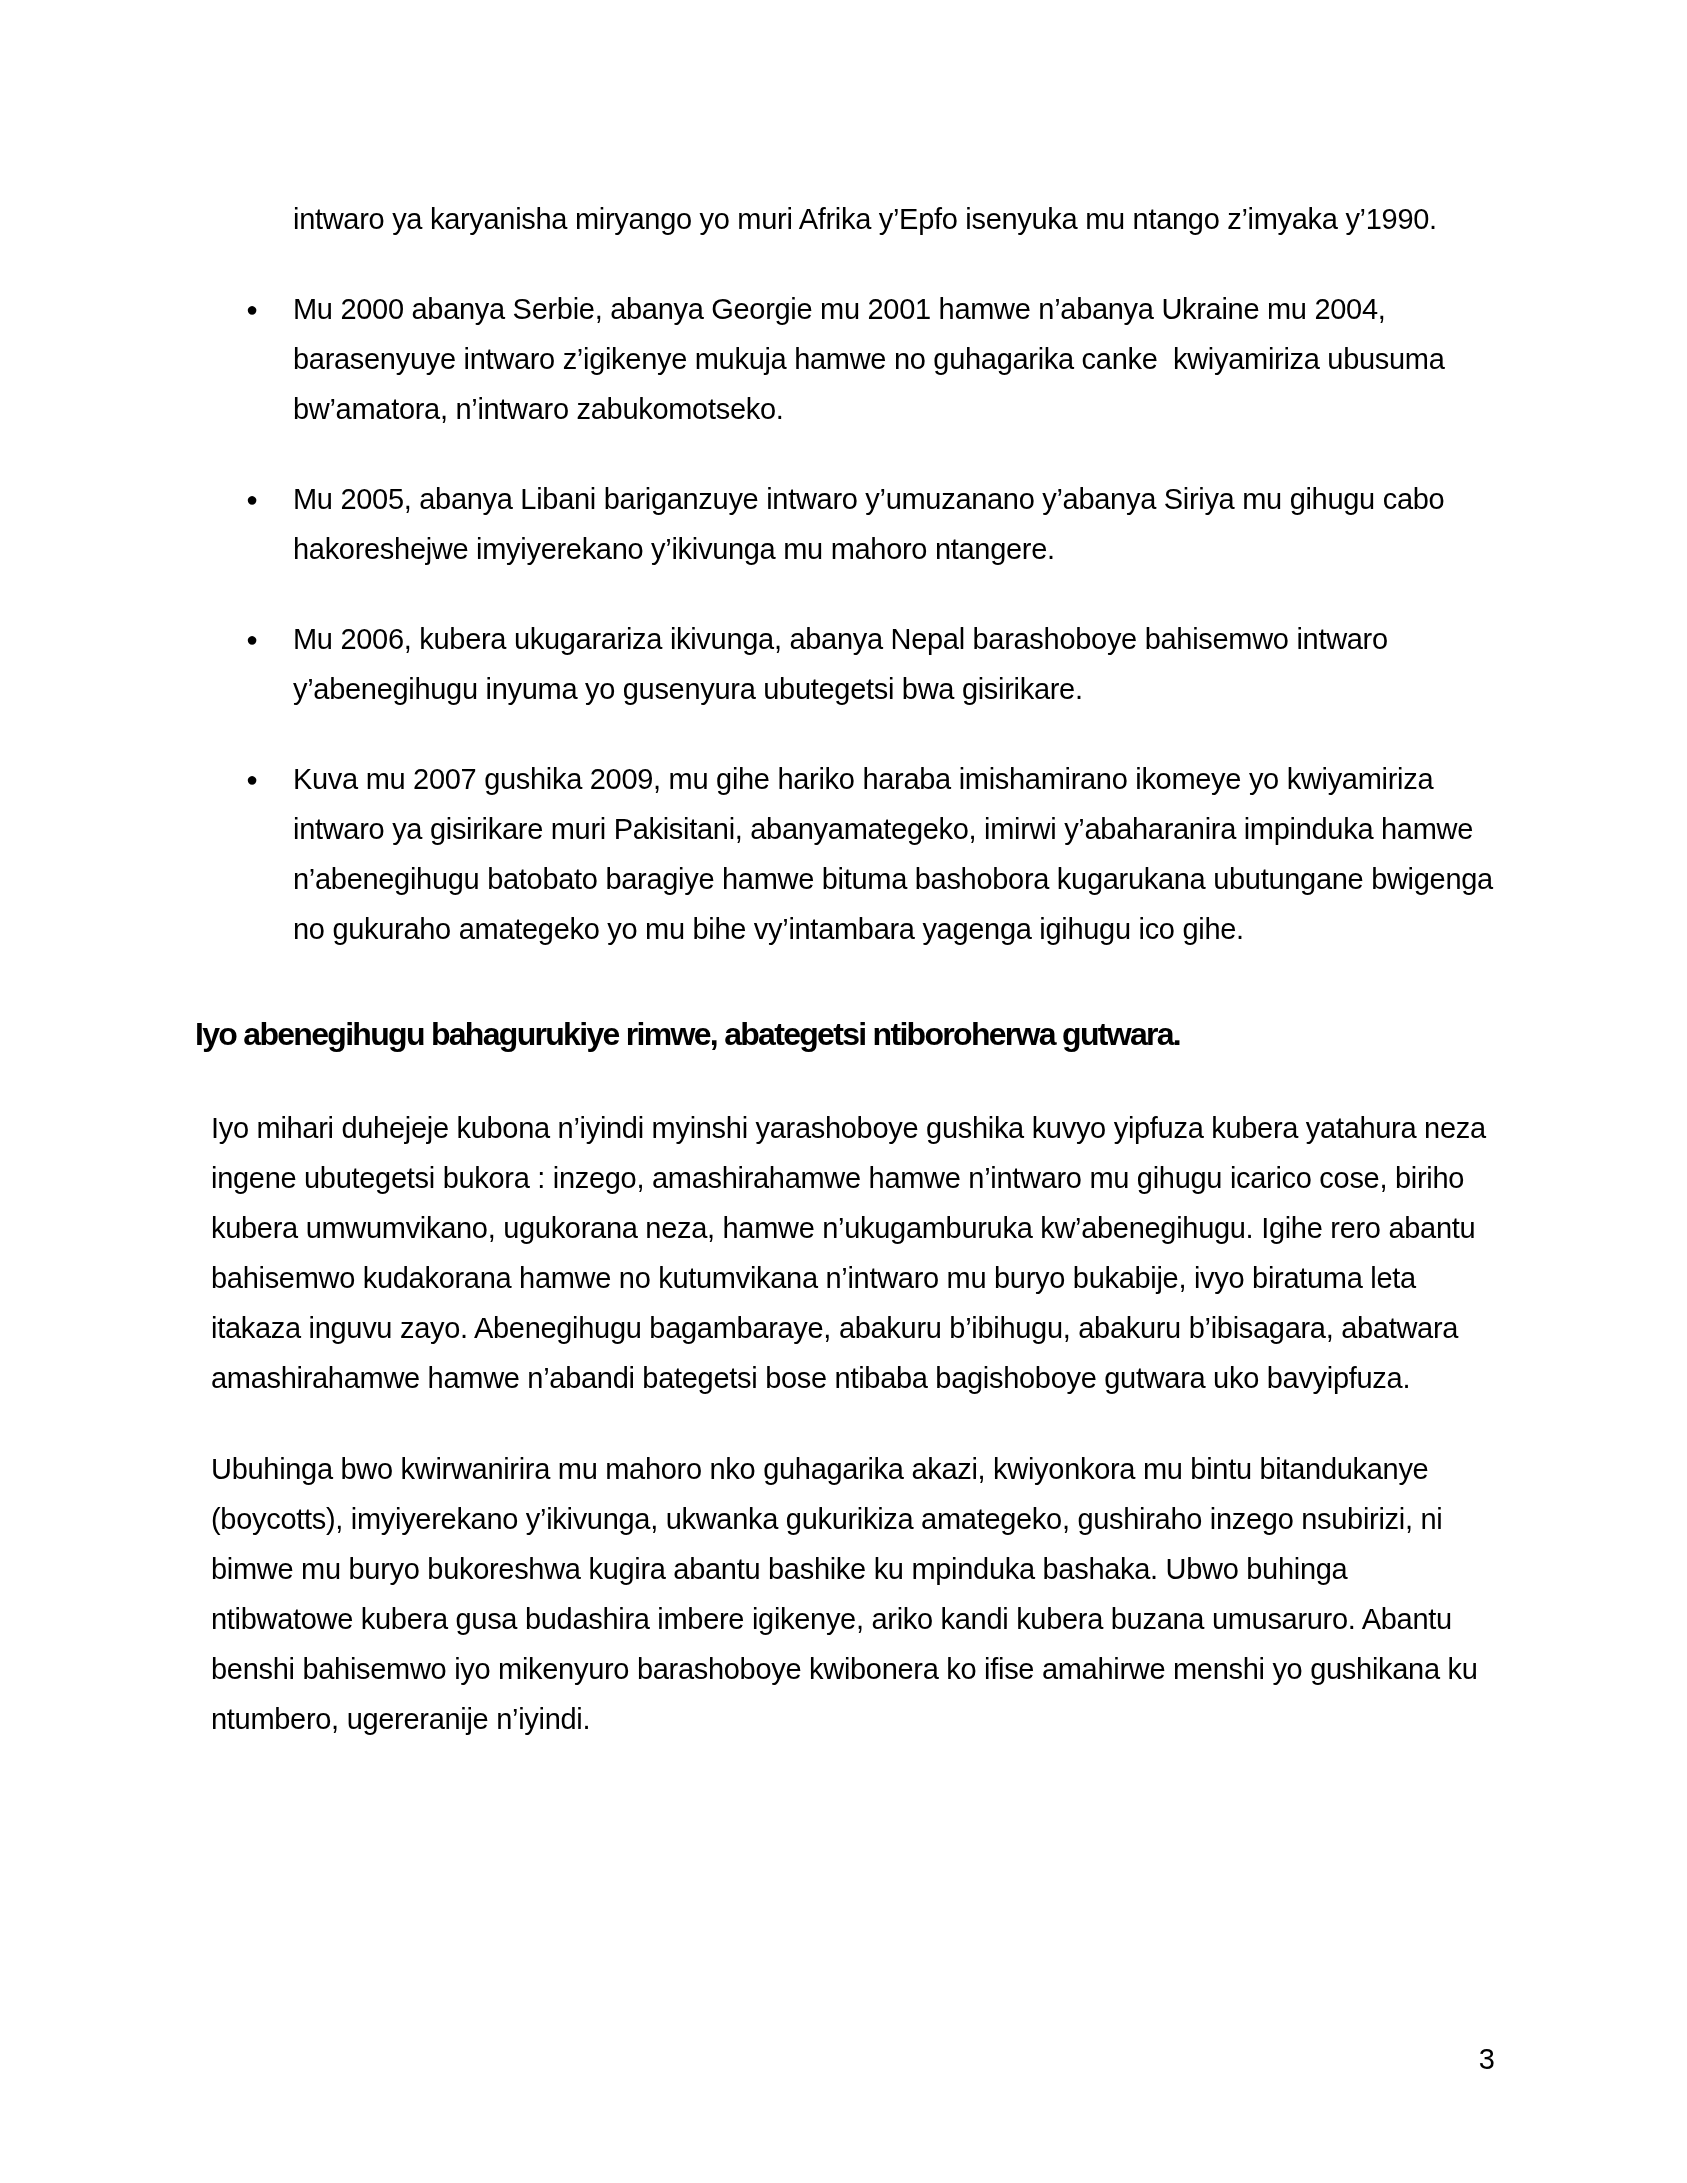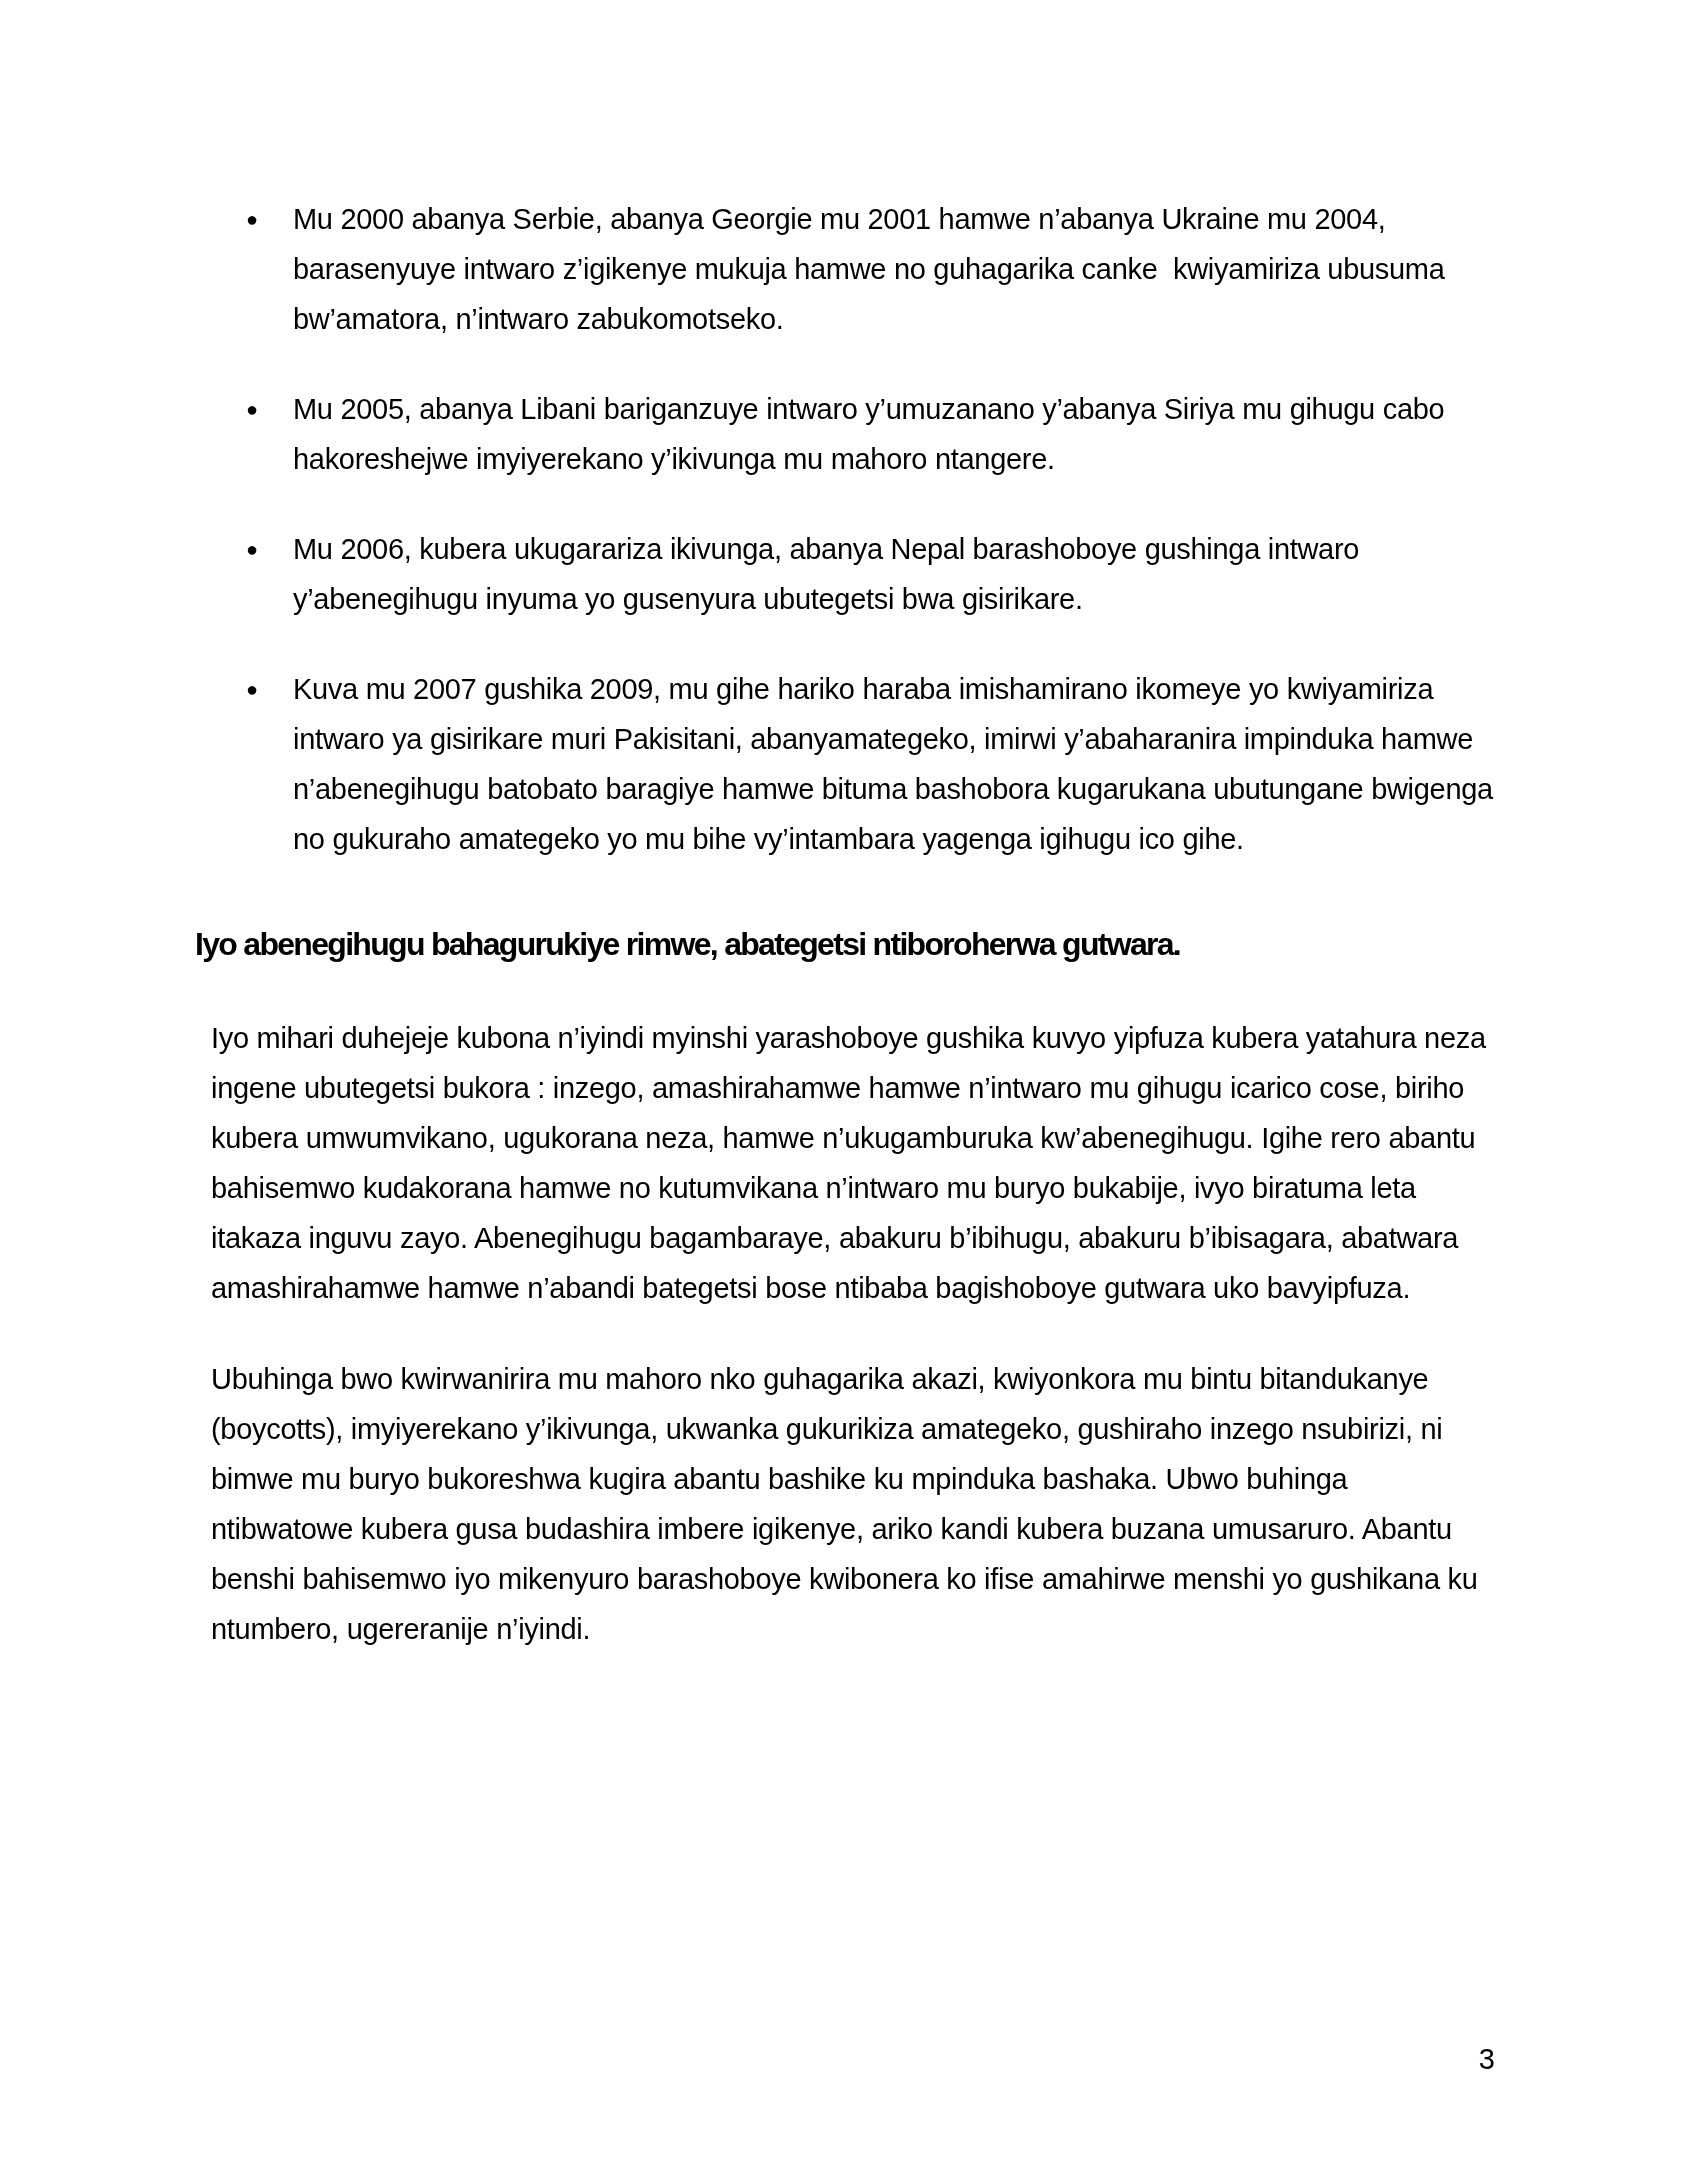--- a/index.html
+++ b/index.html
@@ -77,33 +77,34 @@
     line-height: 36px;
     color: #000000;
   }
 </style>
 </head>
 <body>
 
 <div class="page">
   <div class="content">
 
+    <p class="cont-para">intwaro ya karyanisha miryango yo muri Afrika y’Epfo isenyuka mu ntango z’imyaka y’1990.</p>
 
     <ul class="bullets">
       <li>
         <span class="bullet-glyph">●</span>
         <span class="li-text">Mu 2000 abanya Serbie, abanya Georgie mu 2001 hamwe n’abanya Ukraine mu 2004, barasenyuye intwaro z’igikenye mukuja hamwe no guhagarika canke  kwiyamiriza ubusuma bw’amatora, n’intwaro zabukomotseko.</span>
       </li>
       <li>
         <span class="bullet-glyph">●</span>
         <span class="li-text">Mu 2005, abanya Libani bariganzuye intwaro y’umuzanano y’abanya Siriya mu gihugu cabo hakoreshejwe imyiyerekano y’ikivunga mu mahoro ntangere.</span>
       </li>
       <li>
         <span class="bullet-glyph">●</span>
-        <span class="li-text">Mu 2006, kubera ukugarariza ikivunga, abanya Nepal barashoboye gushinga intwaro y’abenegihugu inyuma yo gusenyura ubutegetsi bwa gisirikare.</span>
+        <span class="li-text">Mu 2006, kubera ukugarariza ikivunga, abanya Nepal barashoboye bahisemwo intwaro y’abenegihugu inyuma yo gusenyura ubutegetsi bwa gisirikare.</span>
       </li>
       <li>
         <span class="bullet-glyph">●</span>
         <span class="li-text">Kuva mu 2007 gushika 2009, mu gihe hariko haraba imishamirano ikomeye yo kwiyamiriza intwaro ya gisirikare muri Pakisitani, abanyamategeko, imirwi y’abaharanira impinduka hamwe n’abenegihugu batobato baragiye hamwe bituma bashobora kugarukana ubutungane bwigenga no gukuraho amategeko yo mu bihe vy’intambara yagenga igihugu ico gihe.</span>
       </li>
     </ul>
 
     <h2 class="section-heading">Iyo abenegihugu bahagurukiye rimwe, abategetsi ntiboroherwa gutwara.</h2>
 
     <p class="body-para">Iyo mihari duhejeje kubona n’iyindi myinshi yarashoboye gushika kuvyo yipfuza kubera yatahura neza ingene ubutegetsi bukora : inzego, amashirahamwe hamwe n’intwaro mu gihugu icarico cose, biriho kubera umwumvikano, ugukorana neza, hamwe n’ukugamburuka kw’abenegihugu. Igihe rero abantu bahisemwo kudakorana hamwe no kutumvikana n’intwaro mu buryo bukabije, ivyo biratuma leta itakaza inguvu zayo. Abenegihugu bagambaraye, abakuru b’ibihugu, abakuru b’ibisagara, abatwara amashirahamwe hamwe n’abandi bategetsi bose ntibaba bagishoboye gutwara uko bavyipfuza.</p>

